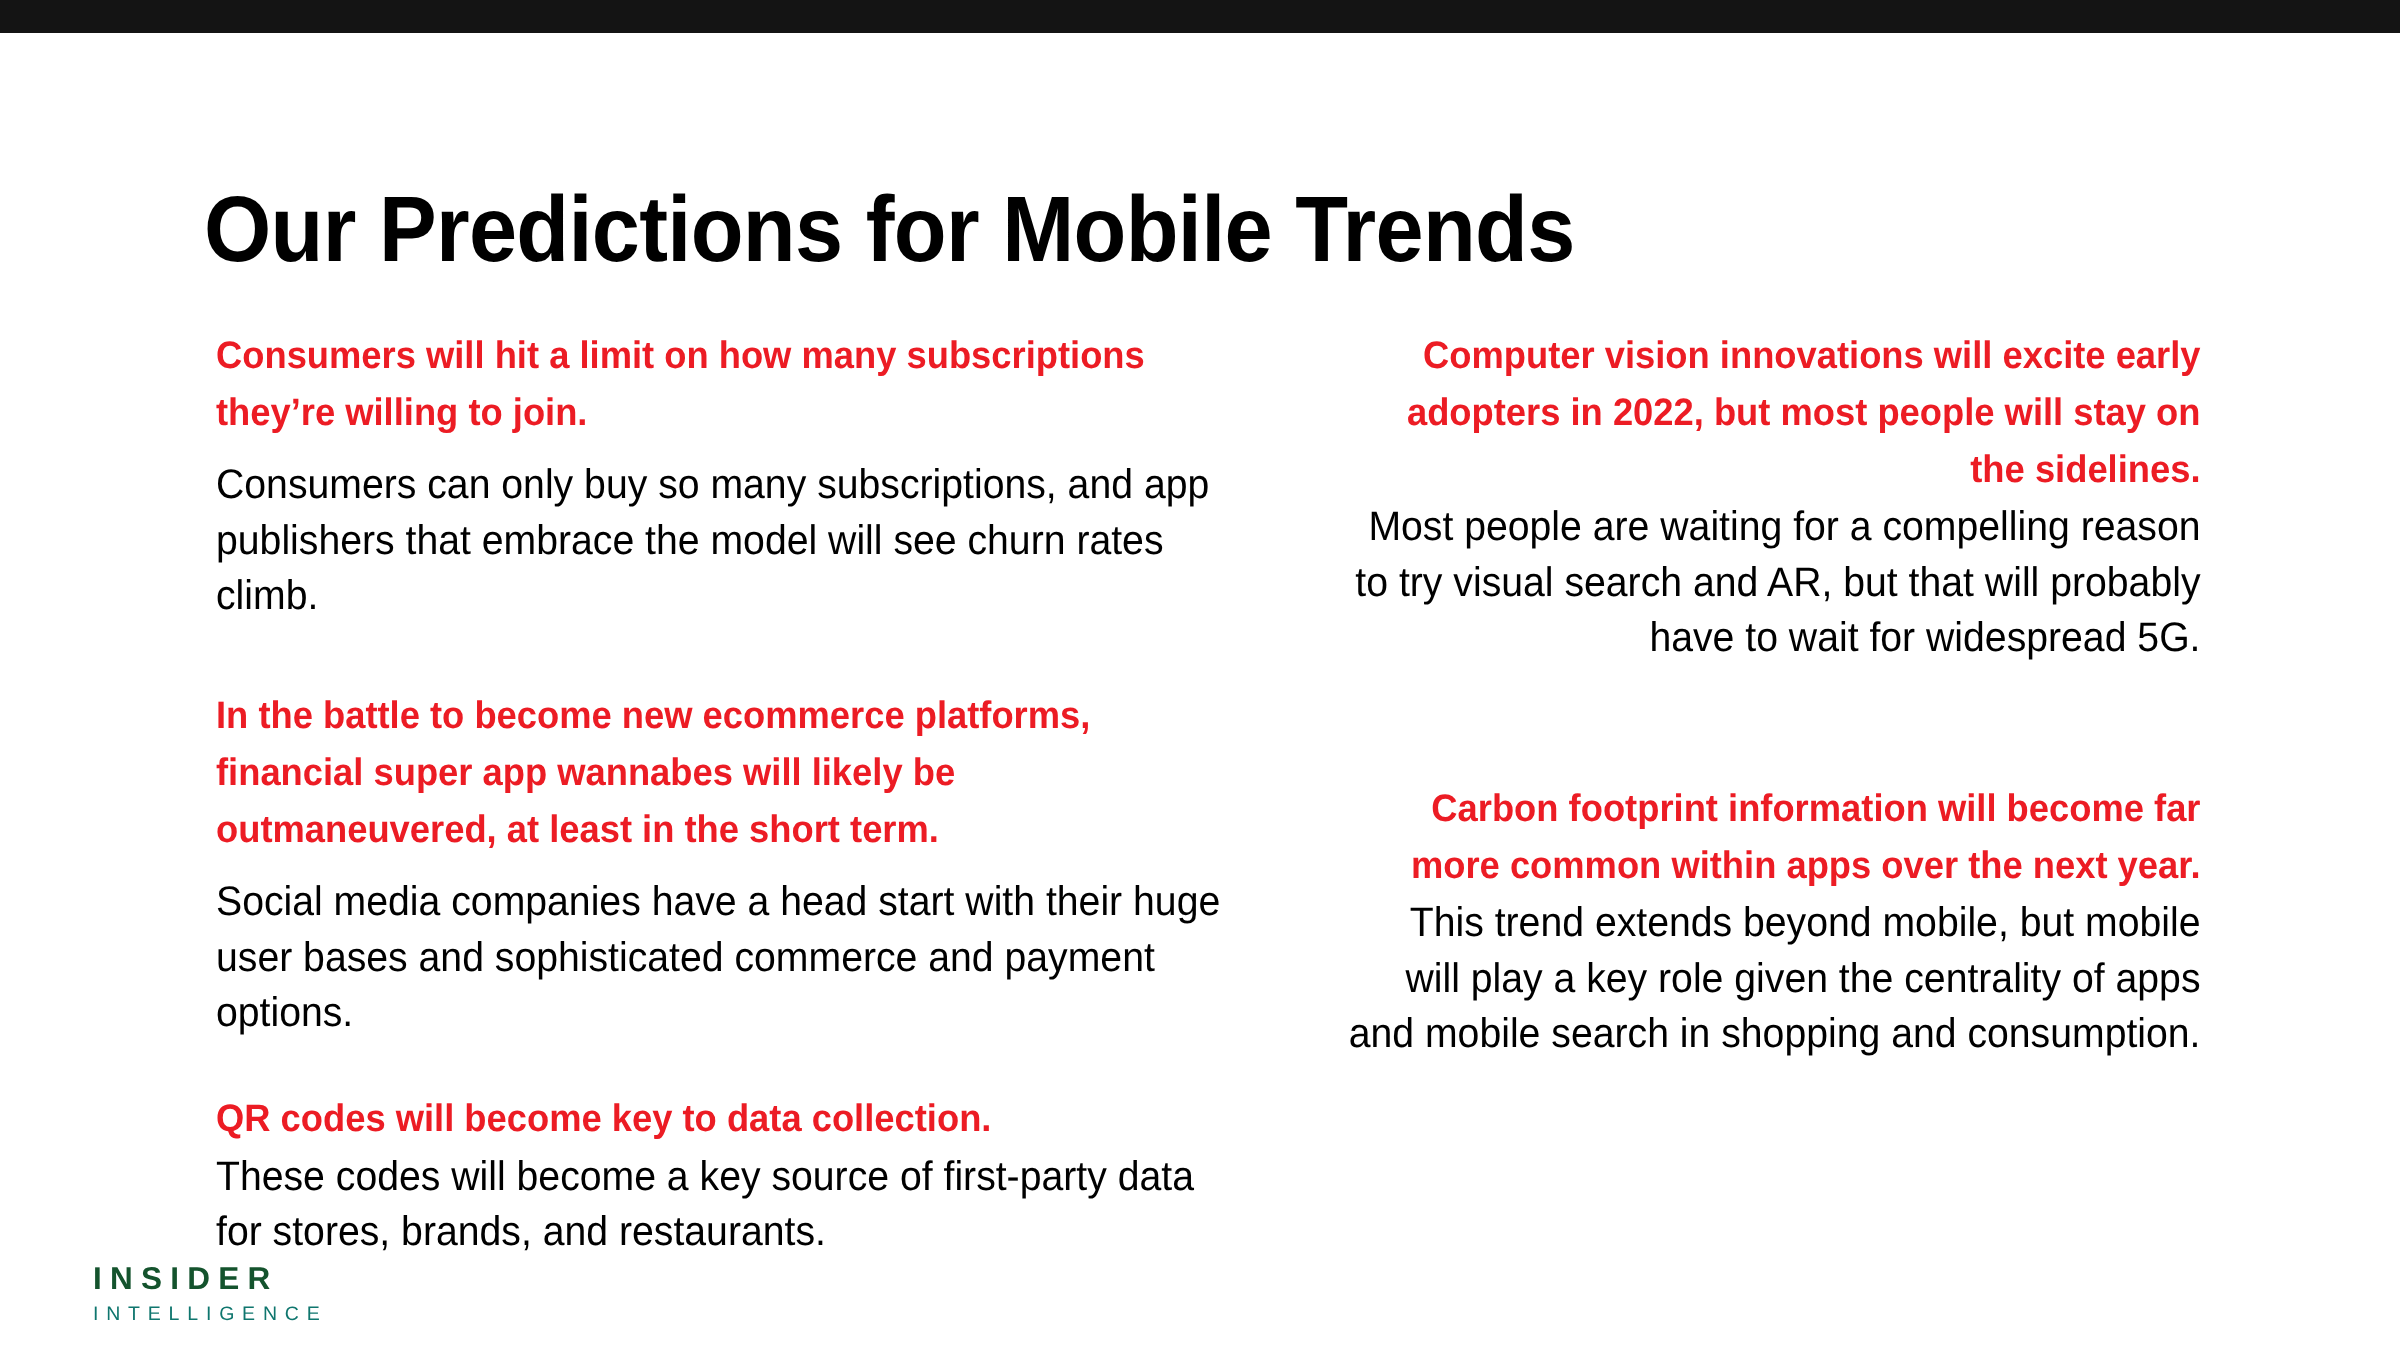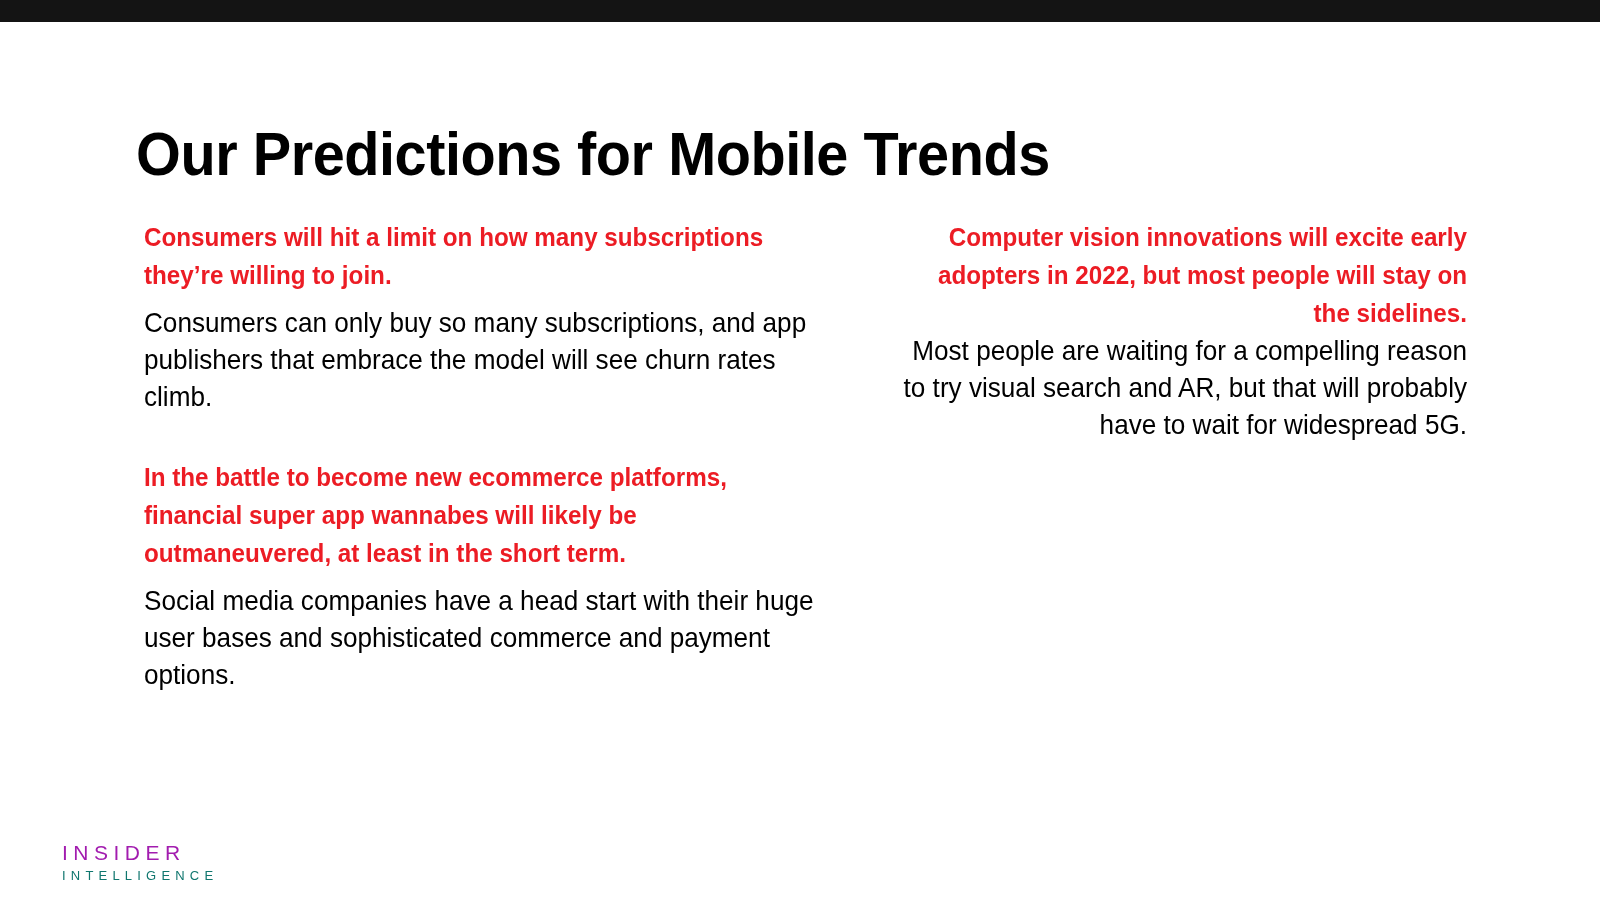--- a/index.html
+++ b/index.html
@@ -129,22 +129,22 @@
   
   .logo {
     position: absolute;
     left: 22px;
     bottom: 18px;
     line-height: 1;
   }
   .logo-top {
     font-size: 21px;
     letter-spacing: 5.5px;
-    color: #a21caf;
-    font-weight: 400;
+    color: #14532d;
+    font-weight: 700;
     font-family: "Liberation Sans", sans-serif;
   }
   .logo-bottom {
     margin-top: 6px;
     font-size: 13px;
     letter-spacing: 5.2px;
     color: #0f766e;
     font-weight: 400;
     font-family: "Liberation Sans", sans-serif;
   }
@@ -177,33 +177,41 @@
       <div class="gap-lg"></div>
 
       <div class="block">
         <p class="pred-head">In the battle to become new ecommerce platforms, financial super app wannabes will likely be outmaneuvered, at least in the short term.</p>
         <div class="gap-sm"></div>
         <p class="pred-body">Social media companies have a head start with their huge user bases and sophisticated commerce and payment options.</p>
       </div>
 
       <div class="gap-md"></div>
 
+      <div class="block">
+        <p class="pred-head">QR codes will become key to data collection.</p>
+        <p class="pred-body">These codes will become a key source of first-party data for stores, brands, and restaurants.</p>
+      </div>
 
     </div>
 
     <div class="col col-right">
 
       <div class="block">
         <p class="pred-head">Computer vision innovations will excite early adopters in 2022, but most people will stay on the sidelines.</p>
         <p class="pred-body">Most people are waiting for a compelling reason to try visual search and AR, but that will probably have to wait for widespread 5G.</p>
       </div>
 
       <div class="gap-lg"></div>
       <div class="gap-md"></div>
 
+      <div class="block">
+        <p class="pred-head">Carbon footprint information will become far more common within apps over the next year.</p>
+        <p class="pred-body">This trend extends beyond mobile, but mobile will play a key role given the centrality of apps and mobile search in shopping and consumption.</p>
+      </div>
 
     </div>
 
   </div>
 
   <div class="logo">
     <div class="logo-top">INSIDER</div>
     <div class="logo-bottom">INTELLIGENCE</div>
   </div>
 

